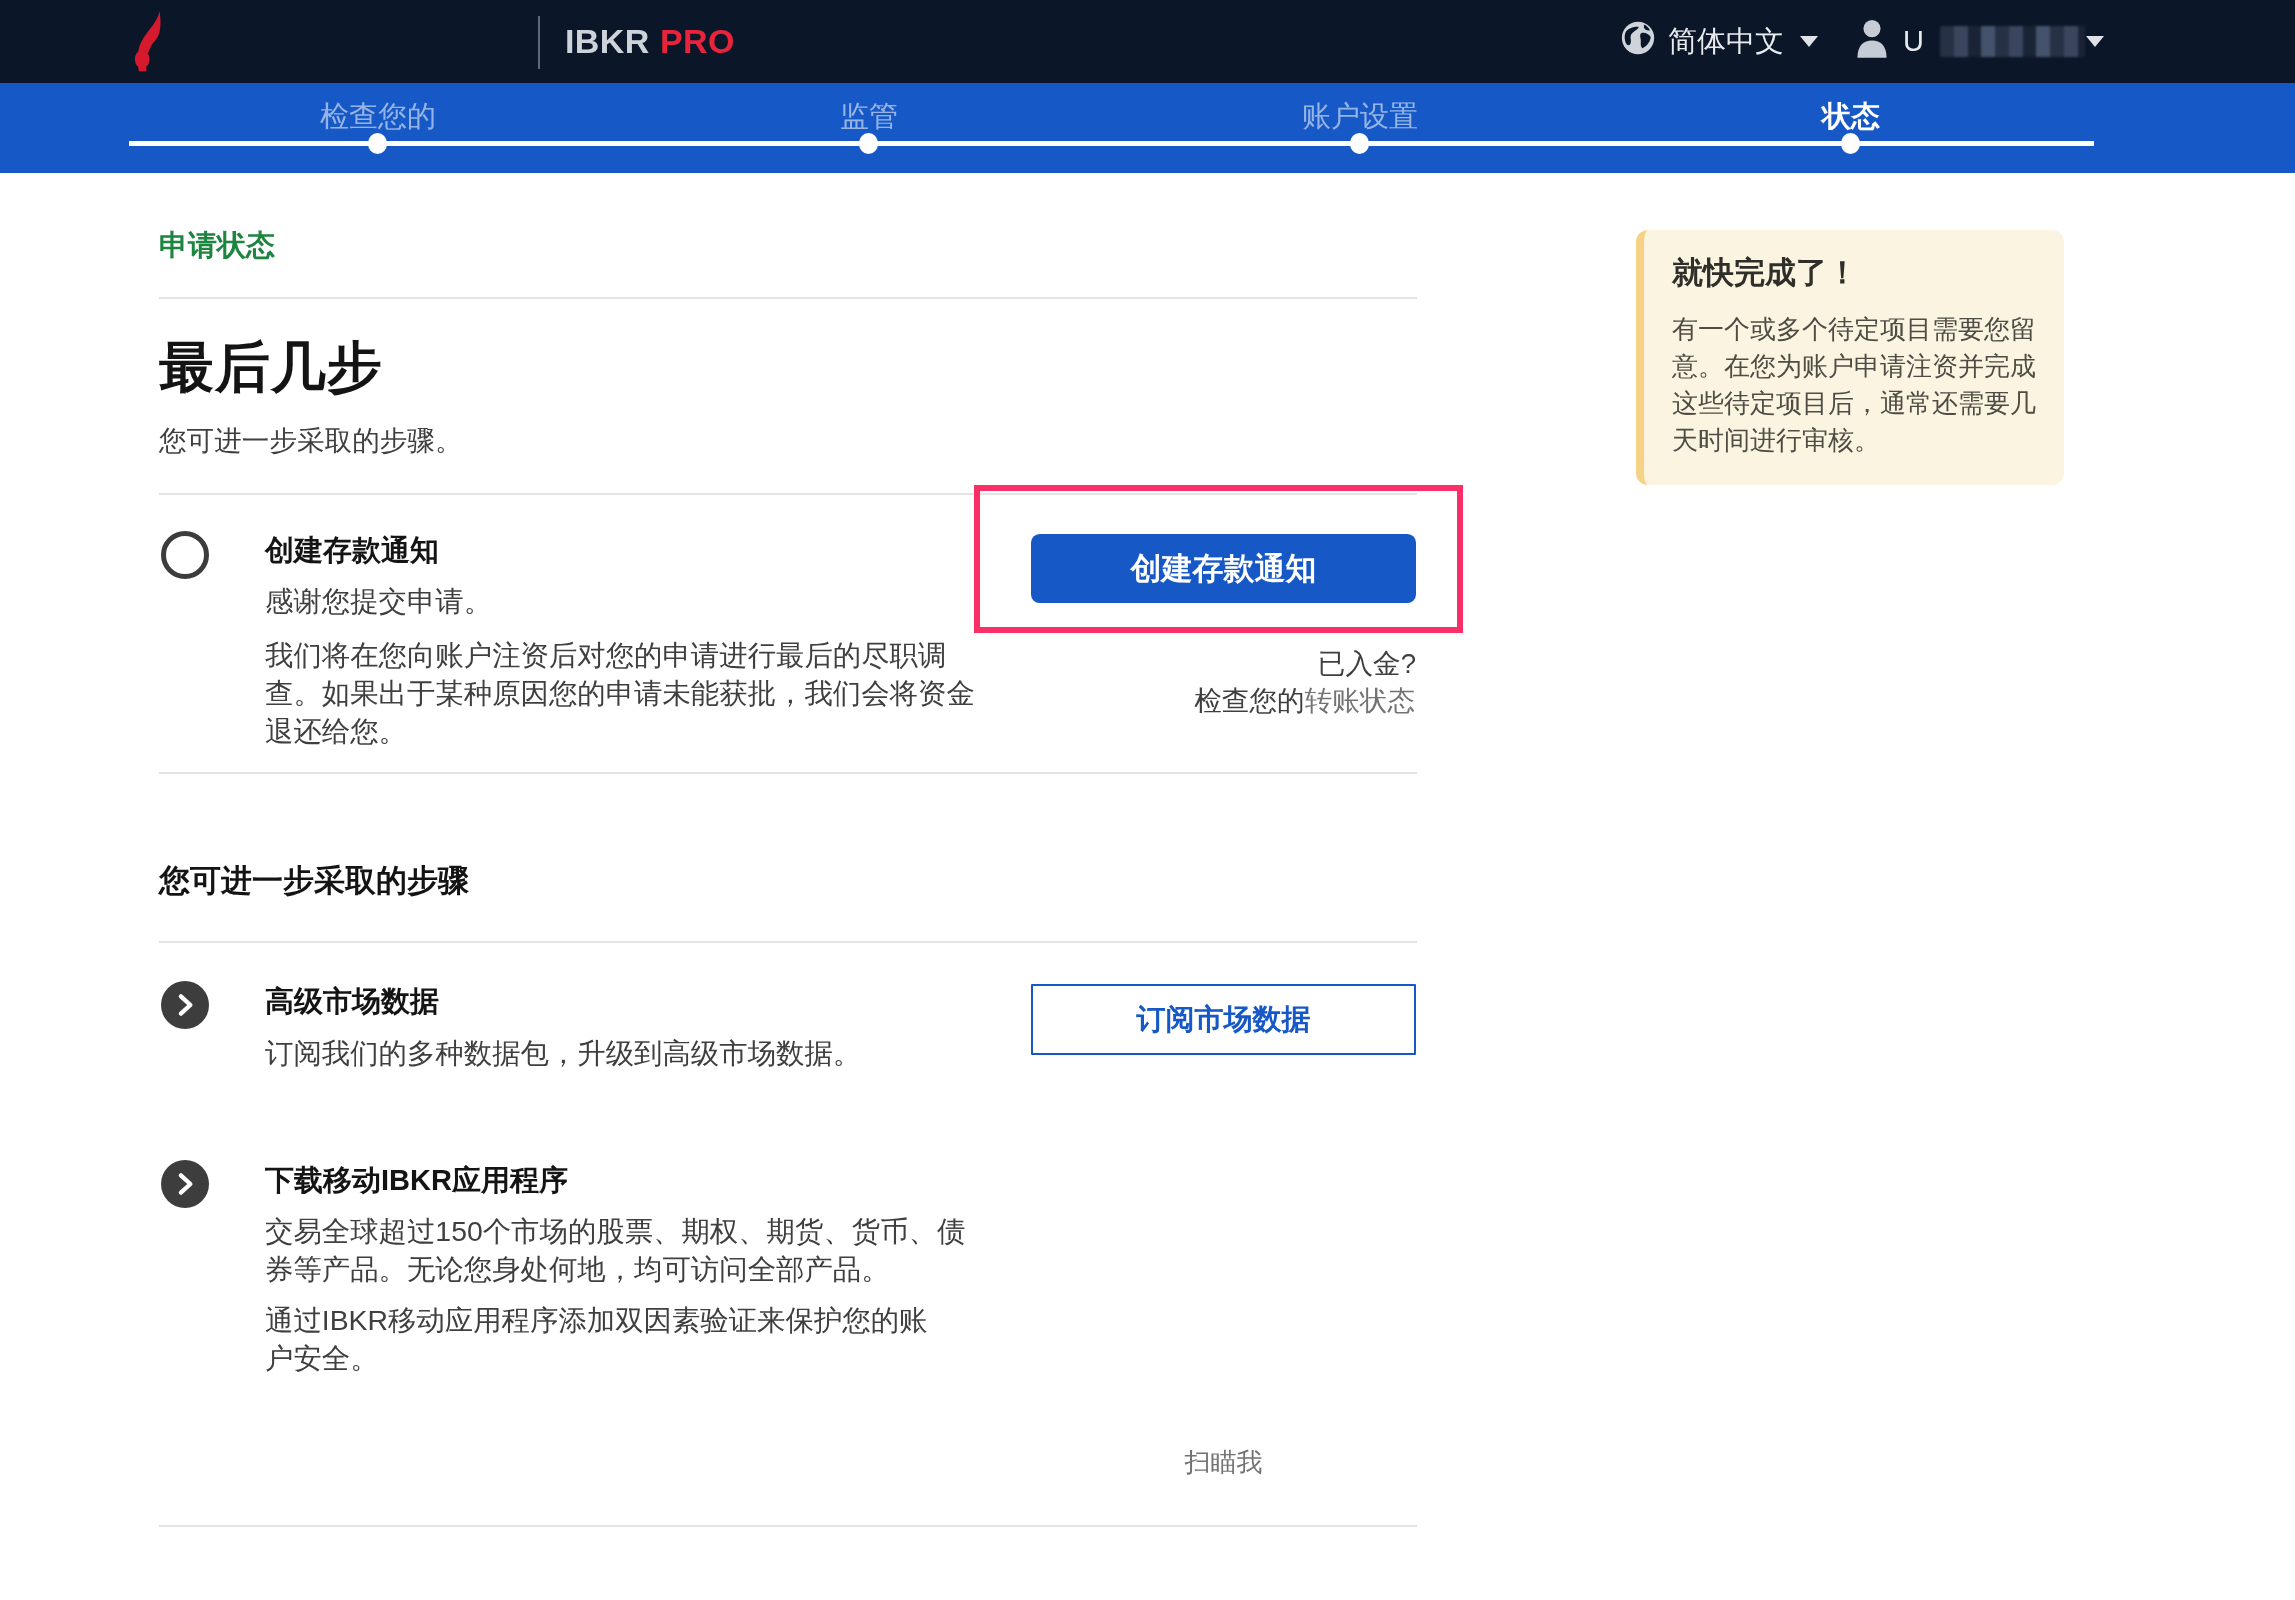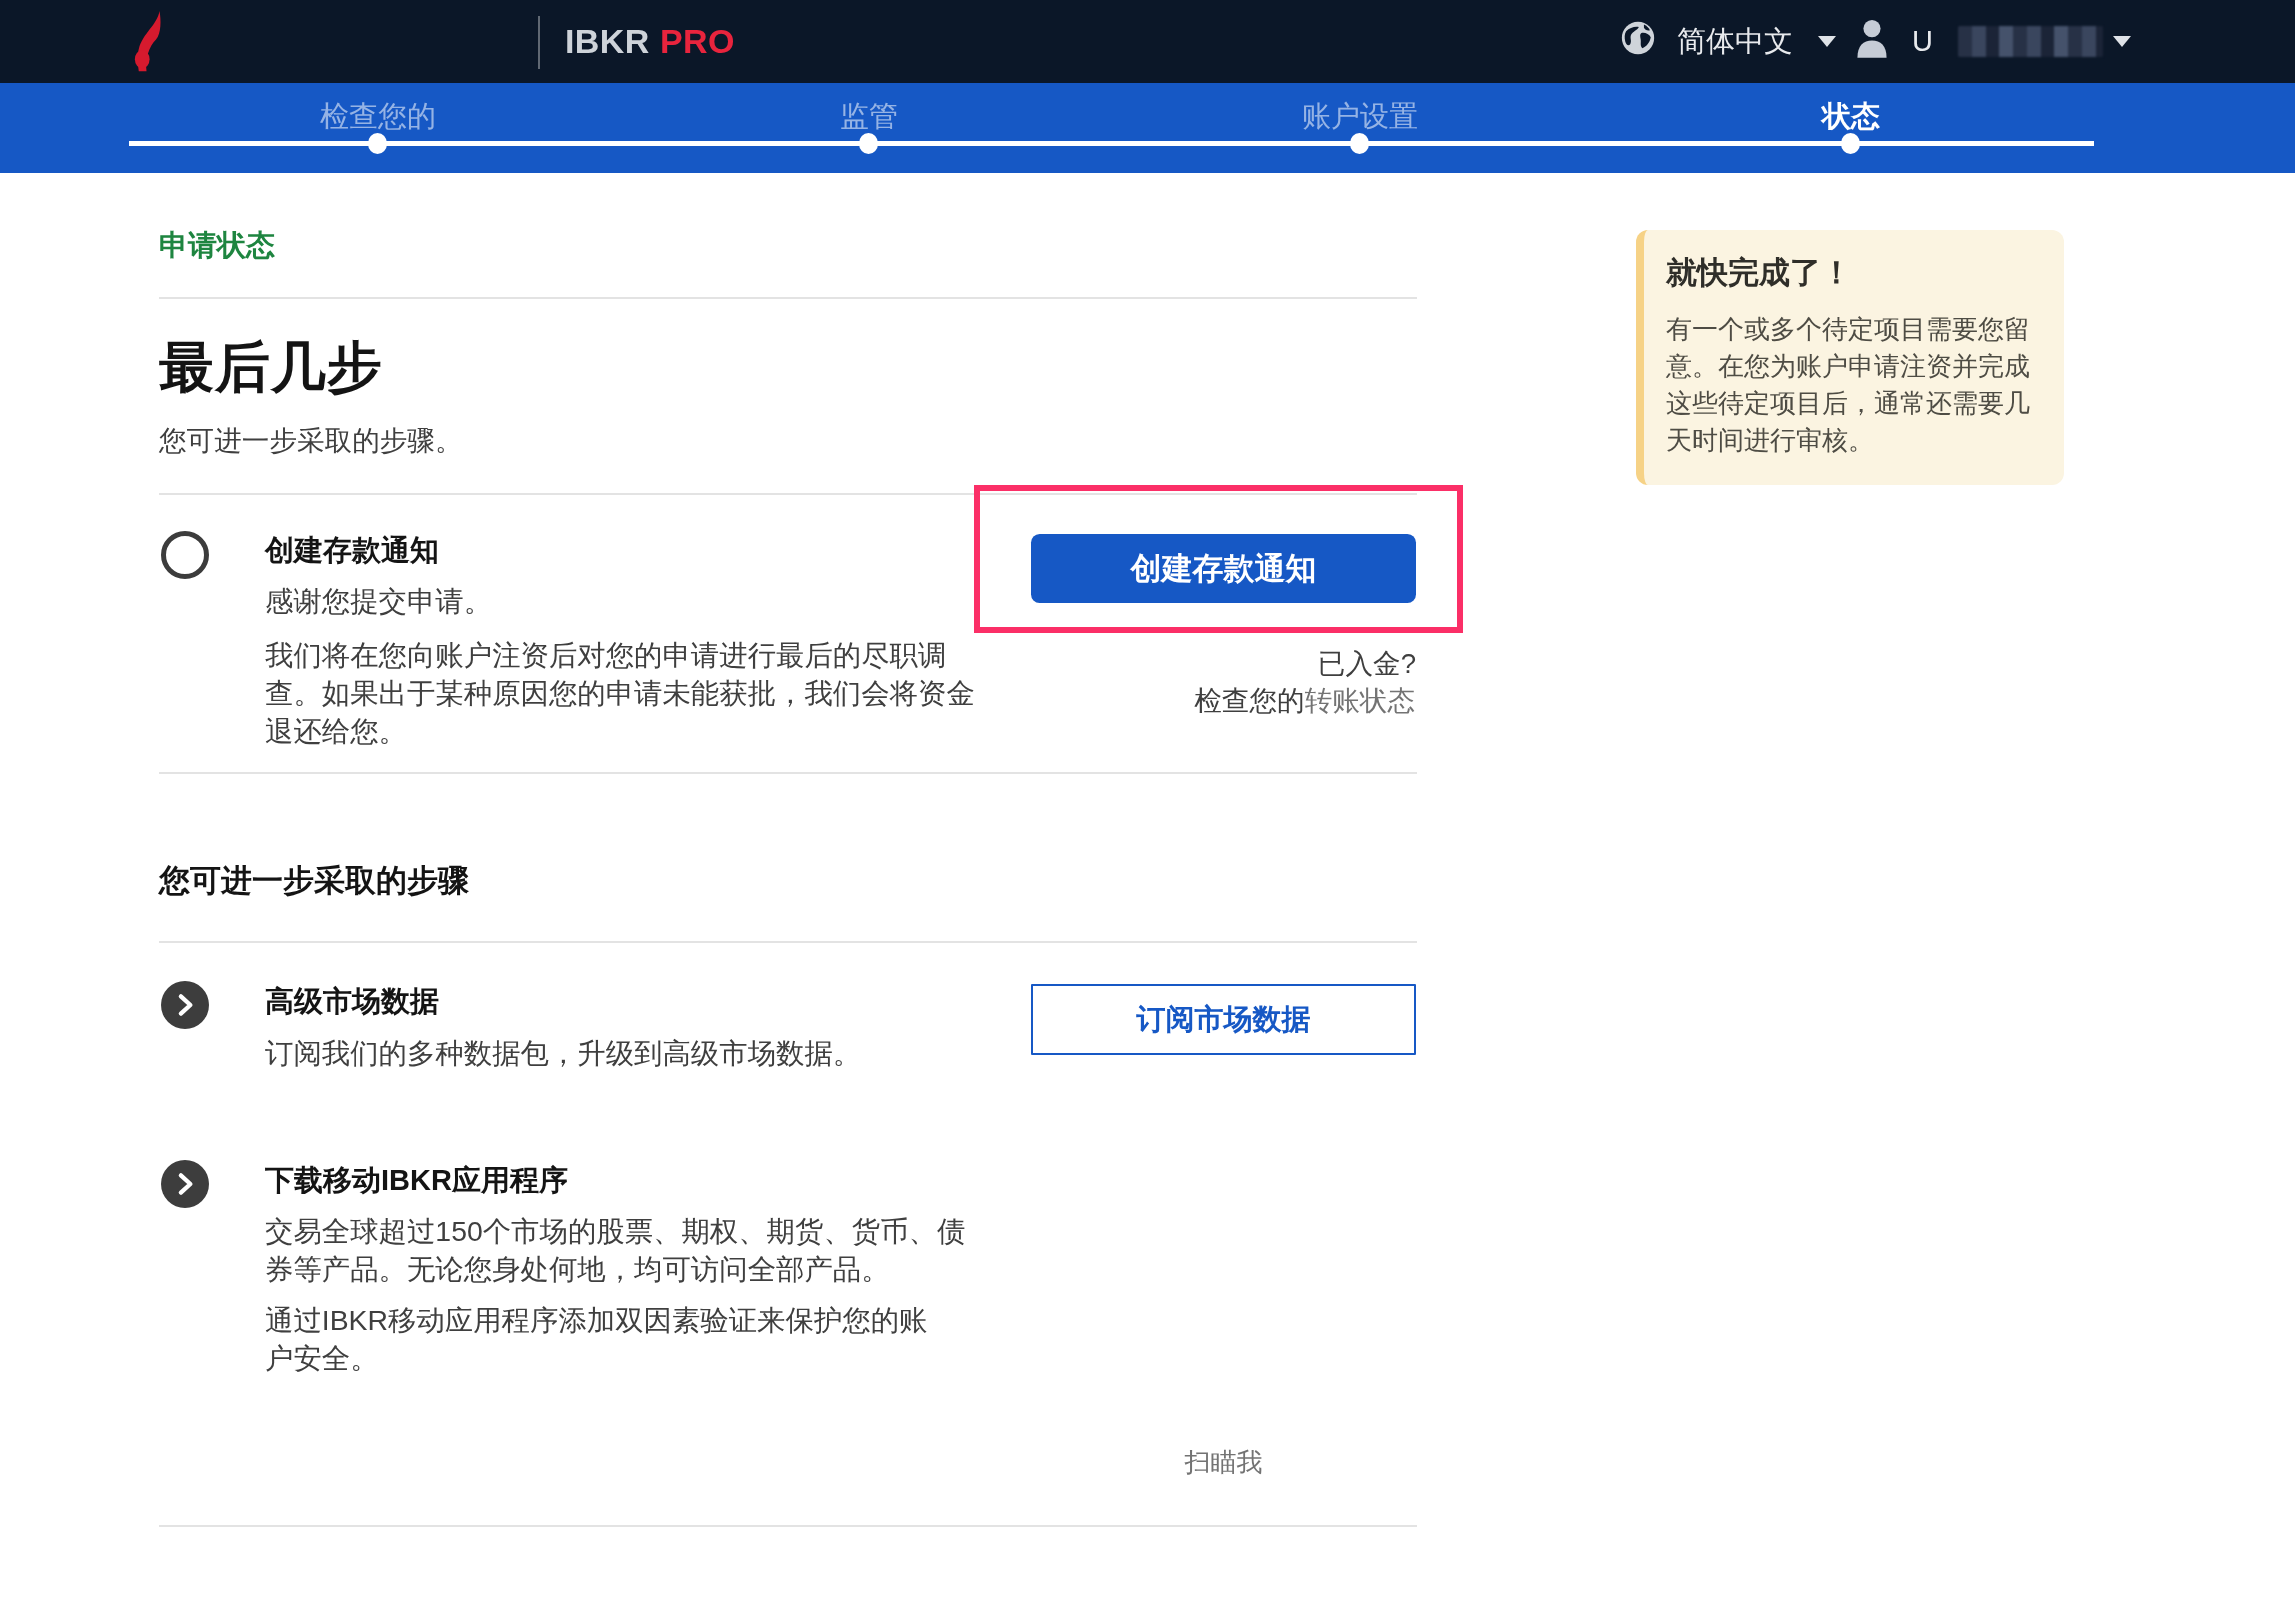--- a/index.html
+++ b/index.html
@@ -9,21 +9,21 @@
   
   .navbar{position:absolute;left:0;top:0;width:2295px;height:83px;background:#0b1728;}
   .brand-mark{position:absolute;left:131px;top:10.3px;}
   .brand-text{position:absolute;left:179px;top:0;height:83px;line-height:83px;font-size:38px;color:#ffffff;letter-spacing:-0.4px;}
   .brand-text .b{font-weight:700;}
   .brand-text .r{font-weight:400;}
   .nav-vrule{position:absolute;left:538px;top:15.5px;width:1.7px;height:53px;background:rgba(255,255,255,0.35);}
   .plan{position:absolute;left:565px;top:0;height:83px;line-height:83px;font-size:34px;font-weight:700;letter-spacing:0.4px;}
   .plan .ibkr{color:#ced3d9;}
   .plan .pro{color:#e8243d;margin-left:10.3px;}
-  .nav-item{position:absolute;top:0;height:83px;display:flex;align-items:center;gap:22px;color:#e8eaed;font-size:29px;cursor:pointer;}
+  .nav-item{position:absolute;top:0;height:83px;display:flex;align-items:center;gap:13px;color:#e8eaed;font-size:29px;cursor:pointer;}
   .nav-lang{left:1621px;}
   .nav-user{left:1854px;}
   .caret{width:0;height:0;border-left:9.5px solid transparent;border-right:9.5px solid transparent;border-top:11.2px solid #dfe3e8;margin-left:3.4px;}
   .redacted{display:inline-block;width:145px;height:31px;margin-left:3.4px;border-radius:1.7px;
     background-image:
       repeating-linear-gradient(90deg,#273146 0 13.8px,#3a465e 13.8px 27.6px,#1b2437 27.6px 41px,#45526b 41px 55px),
       repeating-linear-gradient(0deg,rgba(20,28,45,.55) 0 10.3px,rgba(120,132,155,.35) 10.3px 20.7px);
     filter:blur(1.3px);}
   .user-caret{margin-left:-12px;}
 
@@ -63,21 +63,21 @@
   .s1-body{position:absolute;left:265px;top:1034px;width:741px;font-size:28.4px;line-height:38px;color:#3f3f3f;}
   .btn-outline{position:absolute;left:1031px;top:984px;width:385px;height:71px;background:#ffffff;border:2.6px solid #1658c5;border-radius:1px;
     color:#1658c5;font-size:29px;font-weight:700;font-family:inherit;cursor:pointer;box-sizing:border-box;}
   .s2-heading{position:absolute;left:265px;top:1161px;font-size:29px;font-weight:700;color:#141414;}
   .s2-body1{position:absolute;left:265px;top:1212px;width:724px;font-size:28.4px;line-height:38px;color:#3f3f3f;}
   .s2-body2{position:absolute;left:265px;top:1301px;width:689px;font-size:28.4px;line-height:38px;color:#3f3f3f;}
   .scanme{position:absolute;left:1031px;top:1445px;width:385px;text-align:center;font-size:26px;}
 
   
   .notice-card{position:absolute;left:1636px;top:230px;width:428px;box-sizing:border-box;background:#fbf4e1;border-left:8.6px solid #f6d286;border-radius:12px;
-    padding:24px 26px 26px 22px;}
+    padding:24px 26px 26px 28px;}
   .notice-title{font-size:31px;font-weight:700;color:#2f2e29;line-height:38px;}
   .notice-body{margin-top:19px;font-size:26px;line-height:37px;color:#4e4c44;}
 
   .hr1{top:297px;} .hr2{top:493px;} .hr3{top:772px;} .hr4{top:941px;} .hr5{top:1525px;}
 </style>
 </head>
 <body>
 
 <div class="page">
 

